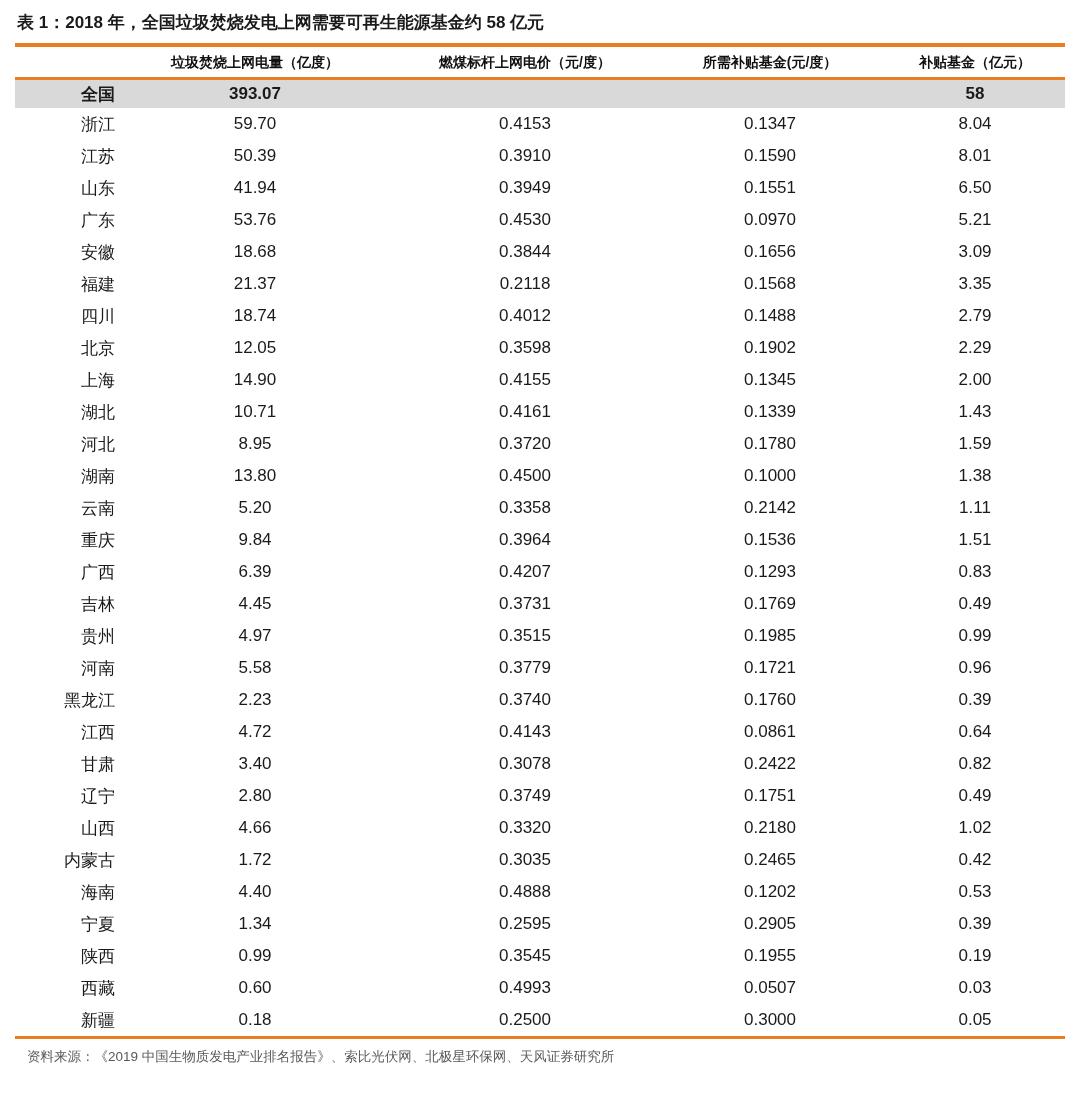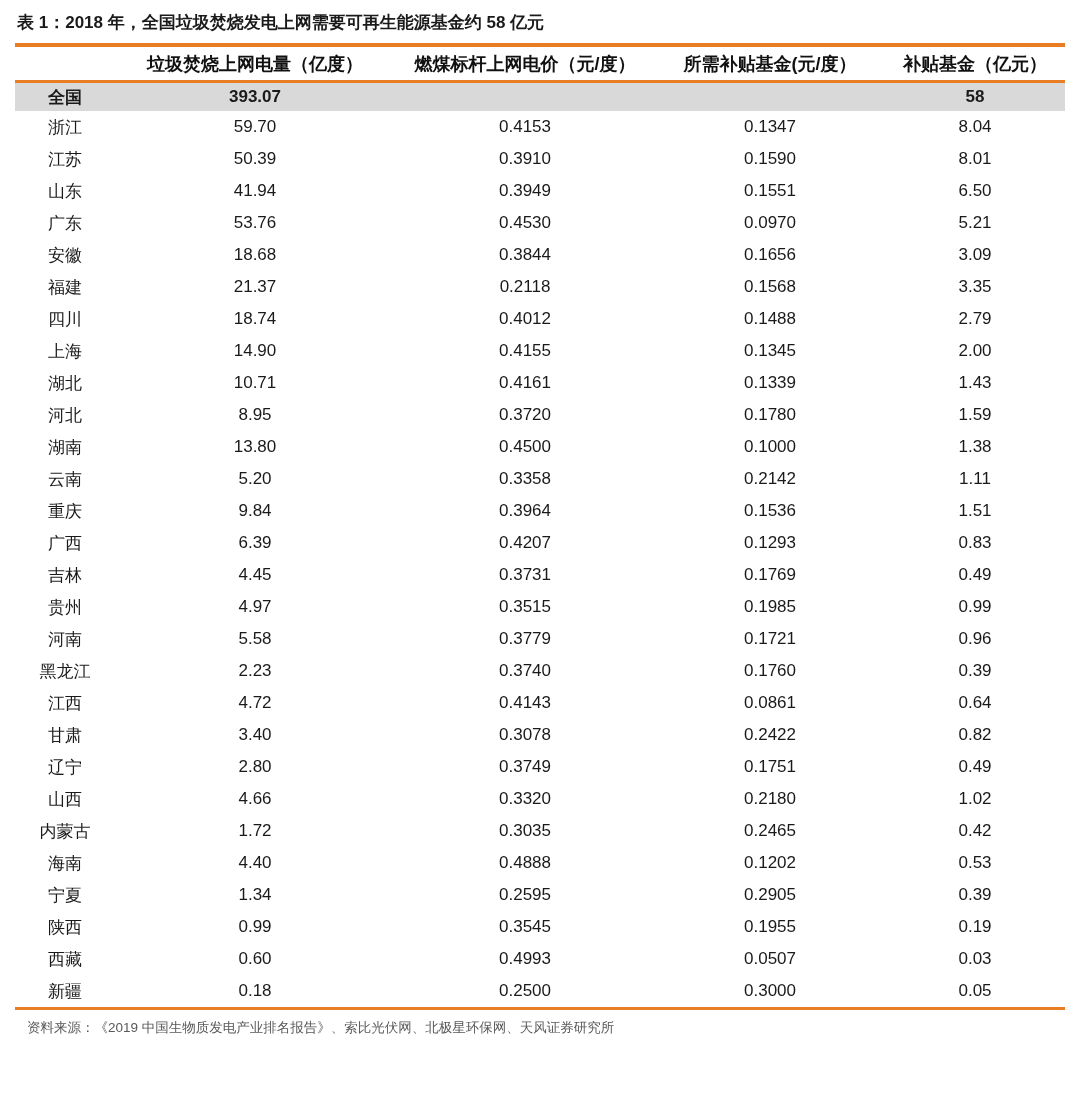--- a/index.html
+++ b/index.html
@@ -31,41 +31,41 @@
   }
   col.c0 { width: 100px; }
   col.c1 { width: 280px; }
   col.c2 { width: 260px; }
   col.c3 { width: 230px; }
   col.c4 { width: 180px; }
   thead tr {
     border-bottom: 3px solid var(--accent, #e87d23);
   }
   th {
-    font-size: 18px;
+    font-size: 14px;
     font-weight: bold;
     color: #111111;
     text-align: center;
     padding: 5px 0 4px 0;
     height: 21px;
     white-space: nowrap;
     overflow: hidden;
   }
   td {
     font-size: 17px;
     font-weight: normal;
     color: #1a1a1a;
     text-align: center;
     height: 32px;
     padding: 0;
     white-space: nowrap;
     overflow: hidden;
   }
   th.col0, td.col0 {
-    text-align: center;
+    text-align: right;
   }
   tr.total-row {
     background: var(--total-row-bg, #d9d9d9);
   }
   tr.total-row td {
     font-weight: bold;
     height: 28px;
   }
   .source-note {
     width: 1050px;
@@ -150,20 +150,27 @@
           <td class="col4">3.35</td>
         </tr>
         <tr class="data-row">
           <td class="col0">四川</td>
           <td class="col1">18.74</td>
           <td class="col2">0.4012</td>
           <td class="col3">0.1488</td>
           <td class="col4">2.79</td>
         </tr>
         <tr class="data-row">
+          <td class="col0">北京</td>
+          <td class="col1">12.05</td>
+          <td class="col2">0.3598</td>
+          <td class="col3">0.1902</td>
+          <td class="col4">2.29</td>
+        </tr>
+        <tr class="data-row">
           <td class="col0">上海</td>
           <td class="col1">14.90</td>
           <td class="col2">0.4155</td>
           <td class="col3">0.1345</td>
           <td class="col4">2.00</td>
         </tr>
         <tr class="data-row">
           <td class="col0">湖北</td>
           <td class="col1">10.71</td>
           <td class="col2">0.4161</td>

